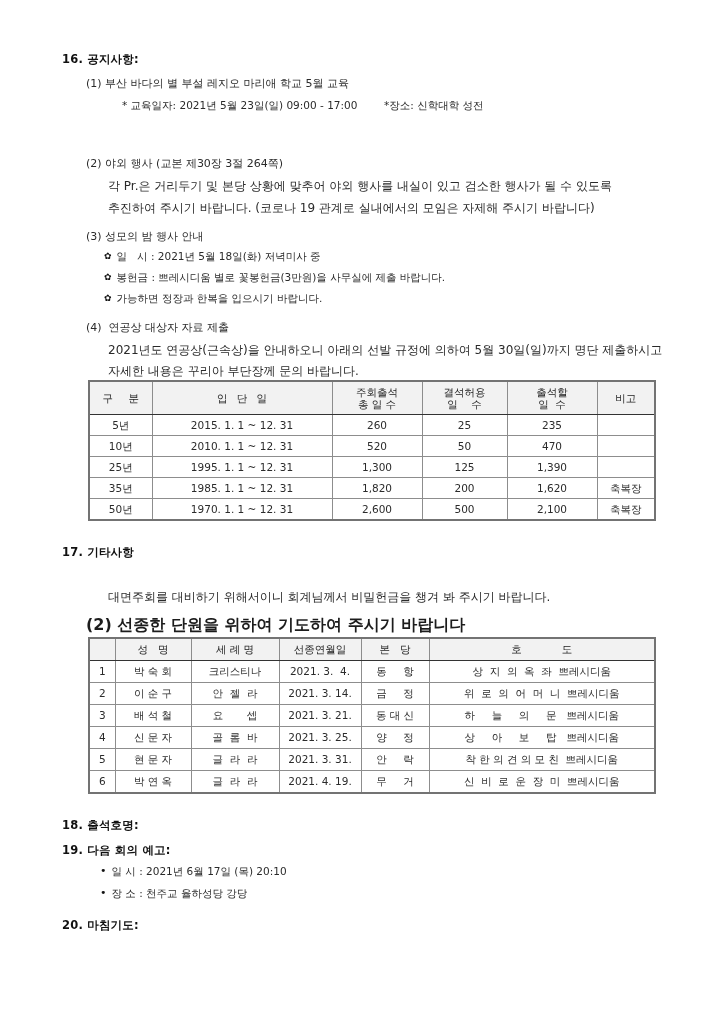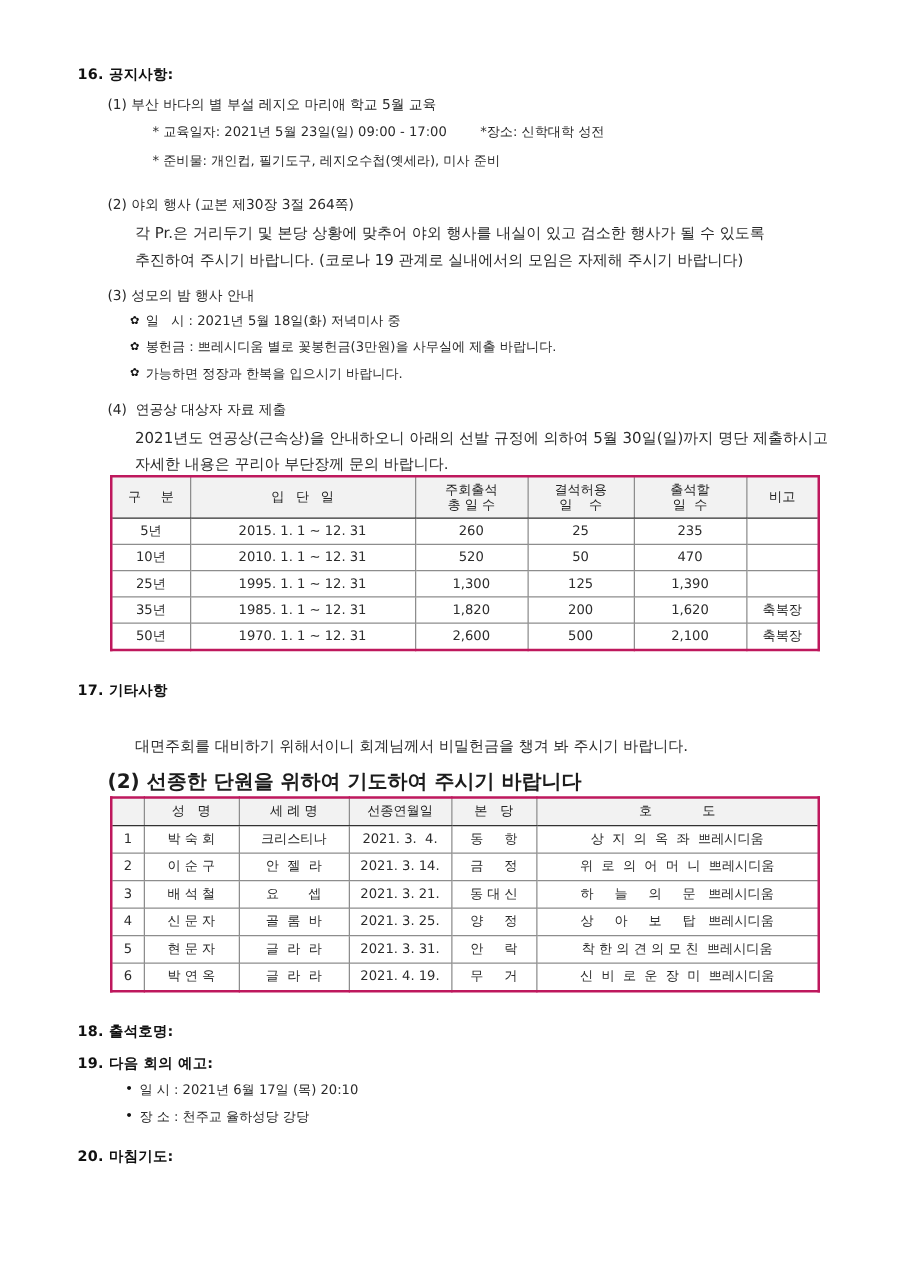--- a/index.html
+++ b/index.html
@@ -98,21 +98,21 @@
     white-space: pre;
     line-height: 1.15;
   }
   table.doc-table thead th {
     background: #f2f2f2;
     color: #222;
     font-size: 10.5px;
   }
   
   table.doc-table {
-    border: 2px solid #be185d;
+    border: 2px solid #737373;
   }
   table.doc-table thead th { border-bottom: 1.6px solid #333; }
 
   #table-tenure { width: 566px; }
   #table-tenure thead th { height: 32px; }
   #table-tenure tbody td { height: 20px; }
 
   #table-deceased { width: 566px; }
   #table-deceased thead th { height: 21px; }
   #table-deceased tbody td { height: 21px; }
@@ -123,21 +123,20 @@
 <body>
 
 <div class="page">
 
   <div class="abs sec-head" style="left:62px; top:52px;"><span>16.</span> <span>공지사항:</span></div>
 
   <div class="abs item" style="left:86px; top:76px;"><span>(1)</span> <span>부산 바다의 별 부설 레지오 마리애 학교 5월 교육</span></div>
 
   <div class="abs sub" style="left:122px; top:99px;">* 교육일자: 2021년 5월 23일(일) 09:00 - 17:00        *장소: 신학대학 성전</div>
 
-  <div class="abs sub" style="left:122px; top:122px;">* 준비물: 개인컵, 필기도구, 레지오수첩(옛세라), 미사 준비</div>
 
   <div class="abs item" style="left:86px; top:156px;"><span>(2)</span> <span>야외 행사 (교본 제30장 3절 264쪽)</span></div>
 
   <div class="abs para" style="left:108px; top:178px;">각 Pr.은 거리두기 및 본당 상황에 맞추어 야외 행사를 내실이 있고 검소한 행사가 될 수 있도록</div>
 
   <div class="abs para" style="left:108px; top:200px;">추진하여 주시기 바랍니다. (코로나 19 관계로 실내에서의 모임은 자제해 주시기 바랍니다)</div>
 
   <div class="abs item" style="left:86px; top:229px;"><span>(3)</span> <span>성모의 밤 행사 안내</span></div>
 
   <div class="abs bullet-row" style="left:104px; top:250px;">

